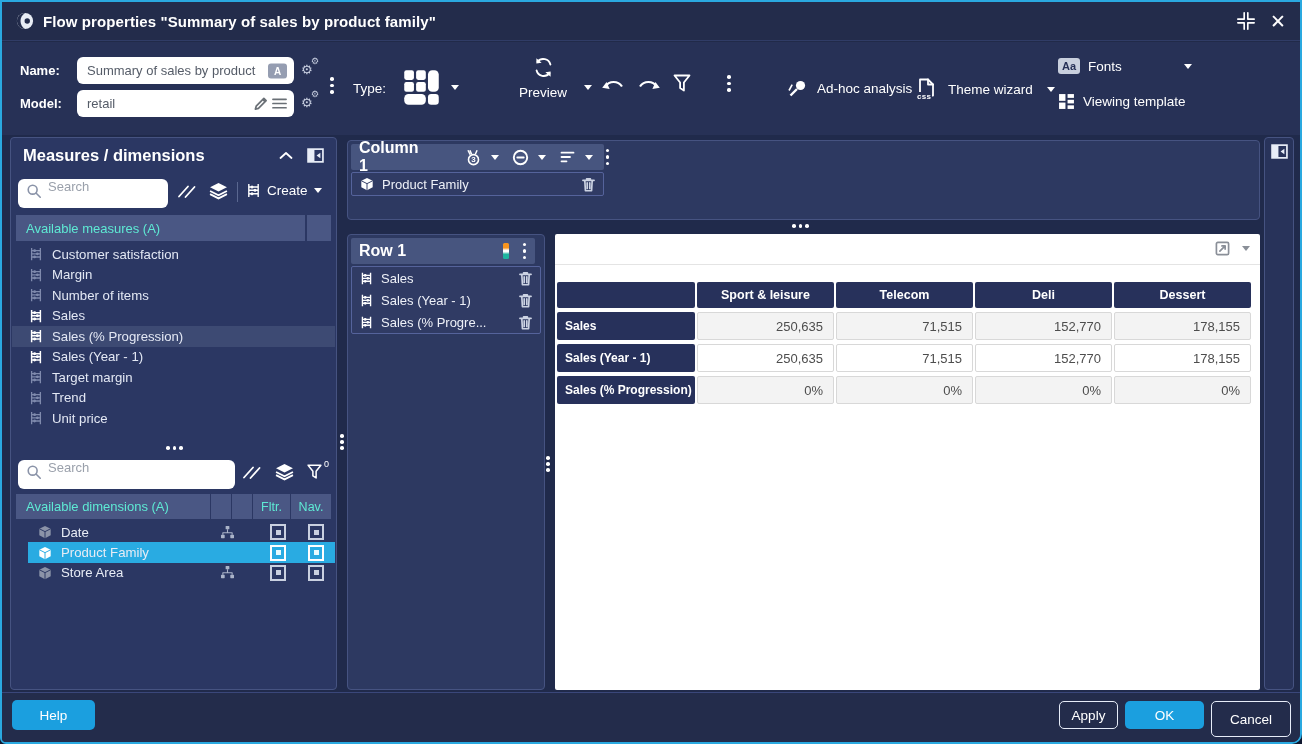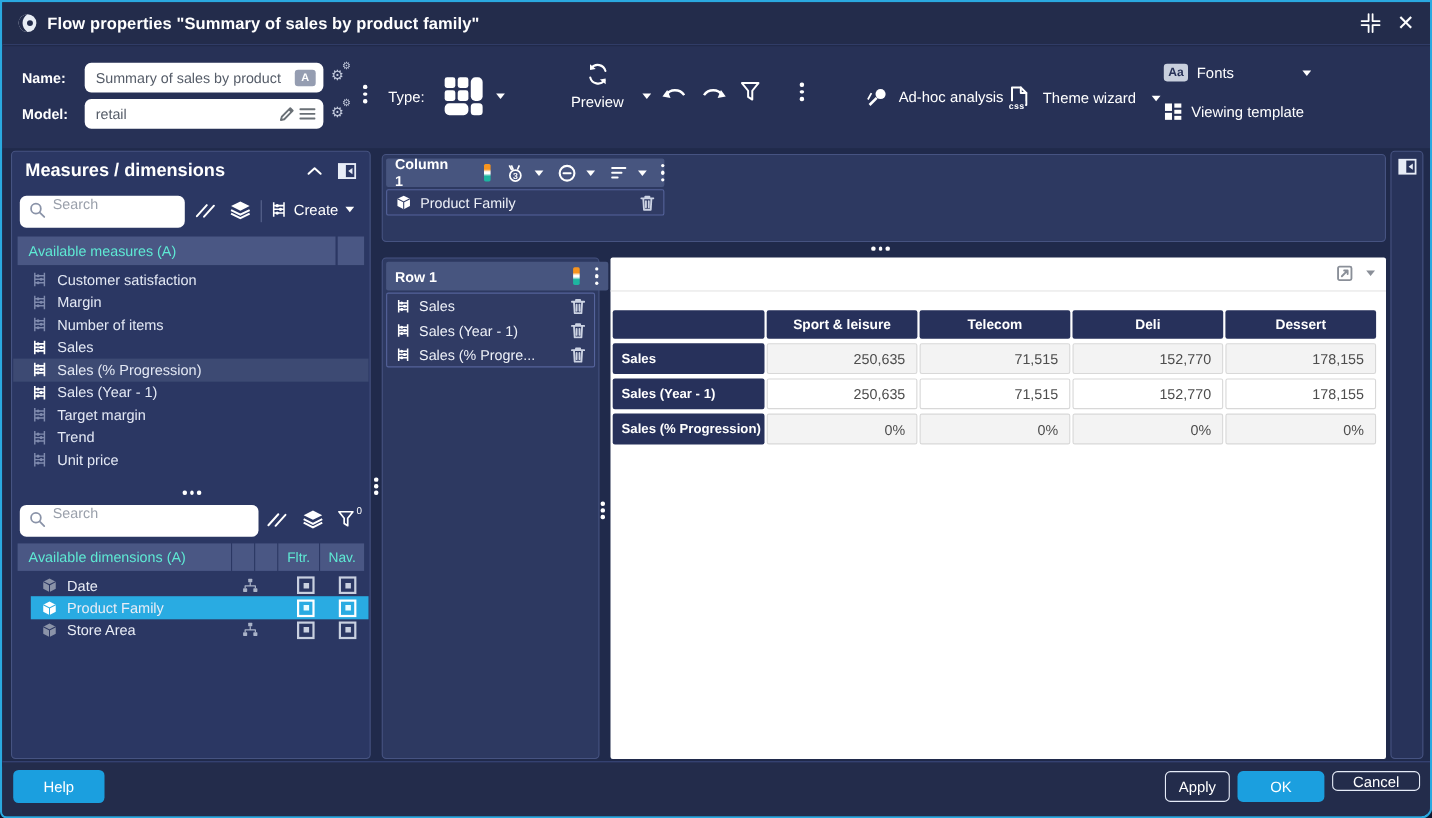--- a/index.html
+++ b/index.html
@@ -65,21 +65,21 @@
   .d-row.sel{background:#29abe2;}
   .pcheck{width:12px;height:12px;border:2px solid #c9d0e0;display:flex;align-items:center;justify-content:center;}
   .pcheck i{width:5px;height:5px;background:#c9d0e0;}
   .d-row.sel .pcheck{border-color:#fff;}
   .d-row.sel .pcheck i{background:#e8fbff;}
   .cube{display:flex;}
   
   .col-panel{left:345px;top:138px;width:913px;height:80px;background:#2d3961;}
   .row-panel{left:345px;top:232px;width:198px;height:456px;background:#2d3961;}
   .zone-head{position:absolute;background:#47557f;border-radius:2px;display:flex;align-items:center;height:26px;}
-  .zone-title{font-size:13px;font-weight:bold;padding-left:8px;}
+  .zone-title{font-size:16px;font-weight:bold;padding-left:8px;}
   .colorbar{width:6px;height:16px;border-radius:1.5px;background:linear-gradient(#f7941e 0 30%,#ffffff 45% 55%,#1db5a0 70% 100%);}
   .chip-box{position:absolute;background:#303b64;border:1px solid #55639b;border-radius:2px;box-sizing:border-box;}
   .chip-row{display:flex;align-items:center;height:22px;gap:8px;padding:0 8px;font-size:13px;color:#eef1f8;}
   .chip-row .grow{flex:1;min-width:0;white-space:nowrap;overflow:hidden;}
   .trash{color:#ccd3e3;display:flex;}
   
   .preview{position:absolute;left:553px;top:232px;width:705px;height:456px;background:#fff;border-radius:2px;}
   .pv-divider{position:absolute;left:0;right:0;top:30px;height:1px;background:#e4e4e4;}
   .pv-tools{position:absolute;right:10px;top:7px;display:flex;align-items:center;gap:12px;color:#8a8f98;}
   .tbl{position:absolute;left:2px;top:48px;display:flex;flex-direction:column;gap:4px;}
@@ -603,21 +603,21 @@
     </div>
   </div>
 
   <span class="hdots abs" style="left:790px;top:222px;">
       <i></i>
       <i></i>
       <i></i>
     </span>
 
   <div class="panel row-panel">
-    <div class="zone-head" style="left:3px;top:3px;width:202px;">
+    <div class="zone-head" style="left:3px;top:3px;width:184px;">
       <span class="zone-title">Row 1</span>
       <span class="spacer"></span>
       <span class="colorbar"></span>
       <span class="kebab" style="margin:0 9px 0 14px;">
           <i></i>
           <i></i>
           <i></i>
         </span>
     </div>
     <div class="chip-box" style="left:3px;top:31px;width:190px;">
@@ -740,16 +740,16 @@
           <rect x="1" y="1" width="6" height="12" fill="currentColor"></rect>
           <path d="M12.6 4.3 9 7l3.6 2.7z" fill="currentColor"></path>
         </svg>
     </span>
   </div>
 
   <div class="footer">
     <button class="btn fill" style="left:10px;top:7px;width:83px;height:30px;border:none;">Help</button>
     <button class="btn ghost" style="left:1057px;top:8px;width:59px;height:28px;">Apply</button>
     <button class="btn fill" style="left:1123px;top:8px;width:79px;height:28px;border:none;">OK</button>
-    <button class="btn ghost" style="left:1209px;top:8px;width:80px;height:18px;">Cancel</button>
+    <button class="btn ghost" style="left:1209px;top:8px;width:80px;height:36px;">Cancel</button>
   </div>
 
 </div>
 
 </body></html>

